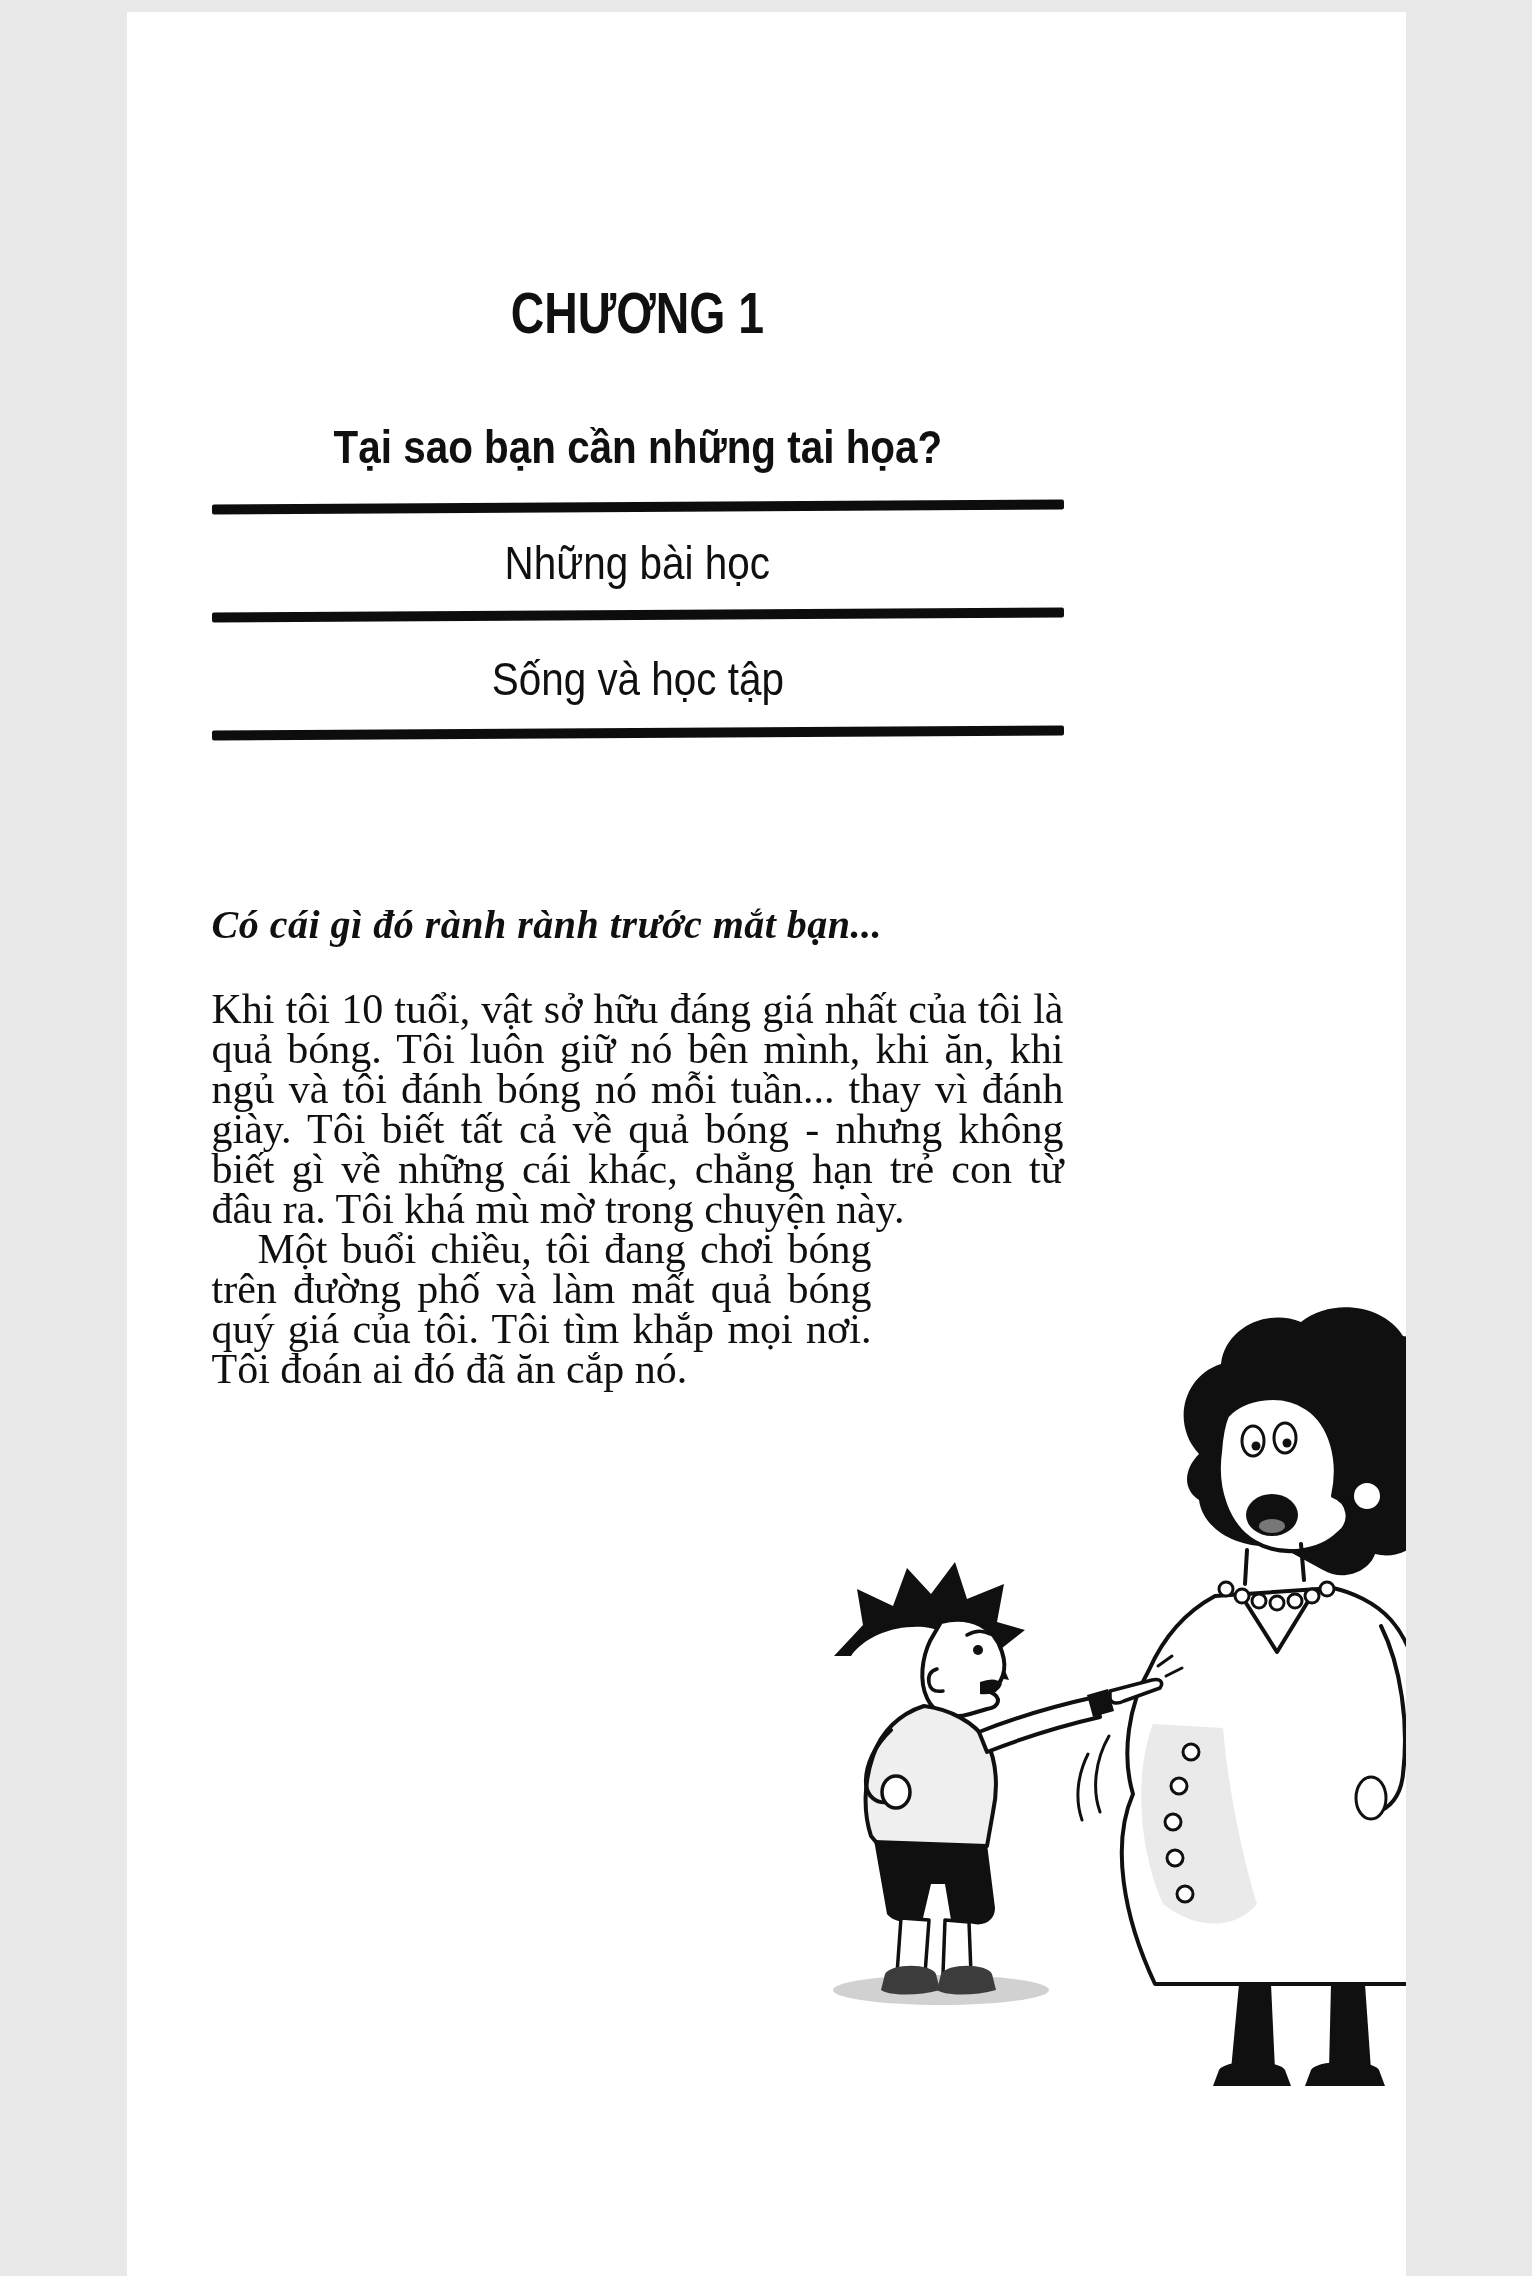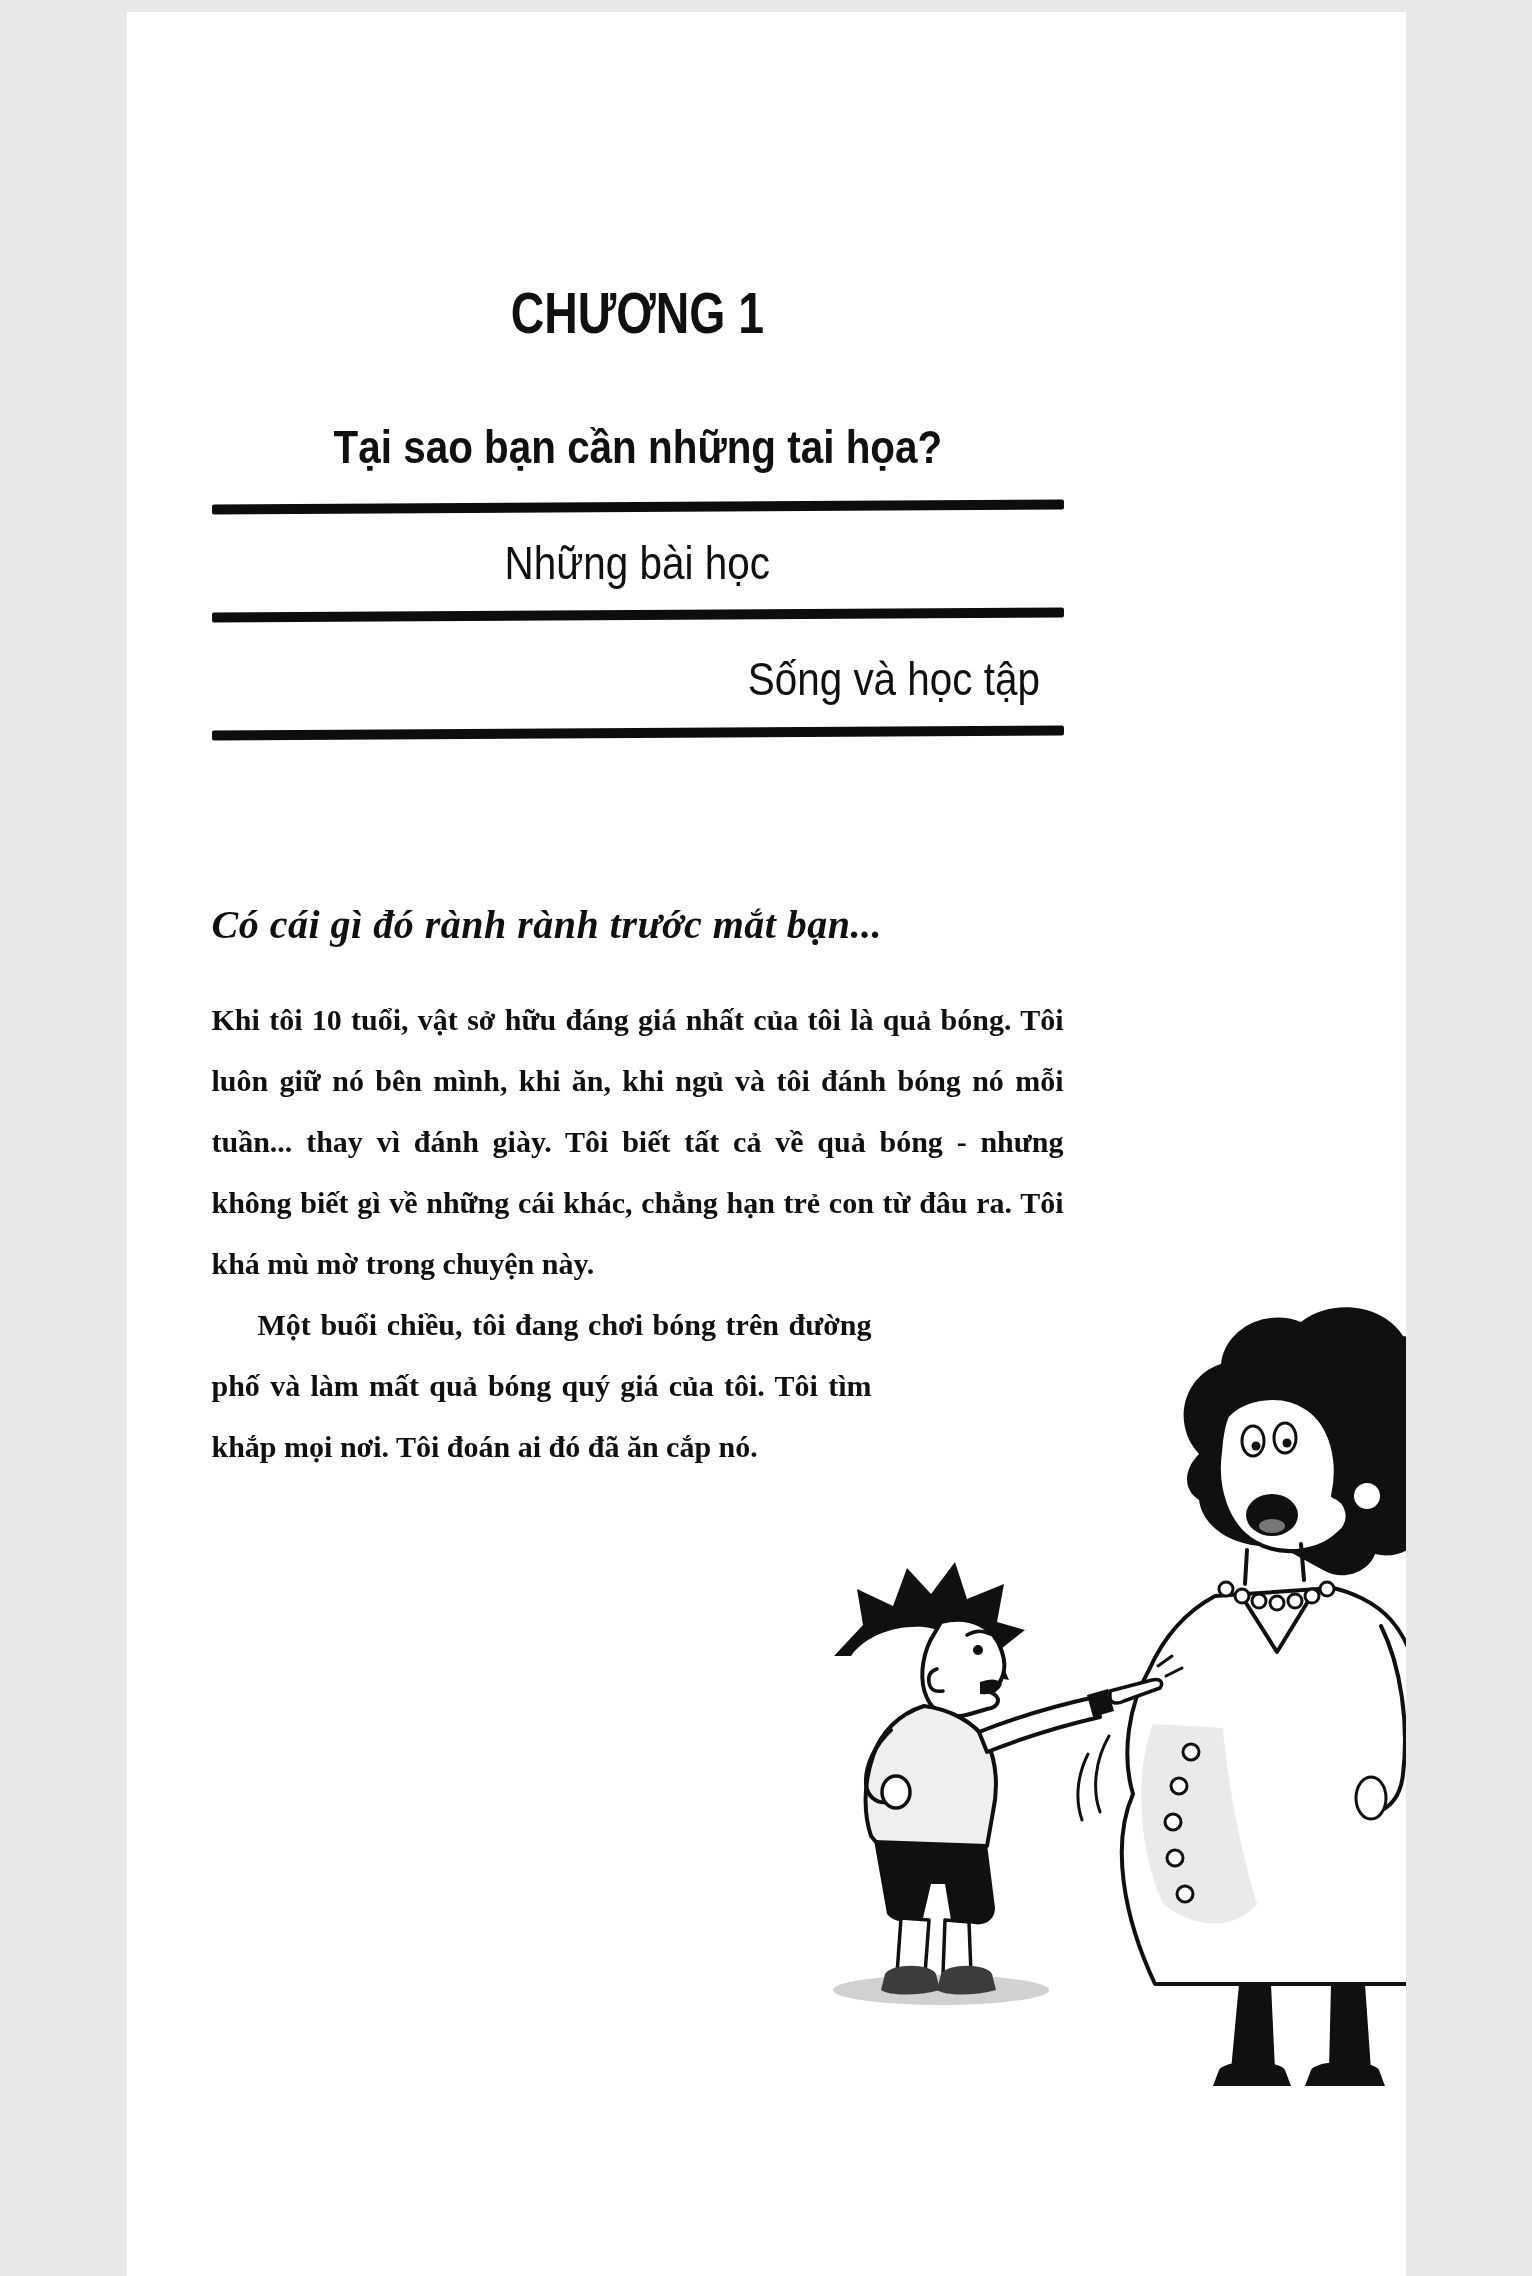--- a/index.html
+++ b/index.html
@@ -27,39 +27,38 @@
   .subtitle{
     text-align:center;
     font-family:"Liberation Sans", sans-serif;
     font-weight:normal;
     font-size:47px;line-height:58px;
     letter-spacing:0px;
   }
   .subtitle .cond{transform:scaleX(.86);}
   .st1{margin-top:72px;font-weight:bold;}
   .st2{margin-top:22px;}
-  .st3{margin-top:30px;text-align:right;}
+  .st3{margin-top:30px;}
   .rule{
     height:10px;background:#0d0d0d;border-radius:2px;
     transform:rotate(-0.35deg);
   }
   .r1{margin-top:26px;}
   .r2{margin-top:18px;}
   .r3{margin-top:20px;}
   .lede{
     margin:160px 0 0 0;
     font-style:italic;font-weight:bold;
     font-size:40px;line-height:54px;
     letter-spacing:.5px;
   }
   .body-text{
     margin-top:37px;
-    font-size:30px;line-height:61px;
+    font-size:42px;line-height:40px;
     text-align:justify;
-    font-weight:bold;
   }
   .body-text p{margin:0;}
   .body-text p.indent{text-indent:46px;}
   .float-spacer{float:right;}
   .f1{width:192px;height:330px;}
   .f2{width:382px;height:430px;clear:right;}
   .illustration{position:absolute;left:552px;top:1272px;}
   .page-number{
     position:absolute;left:1340px;top:2150px;
     font-family:"Liberation Sans", sans-serif;

